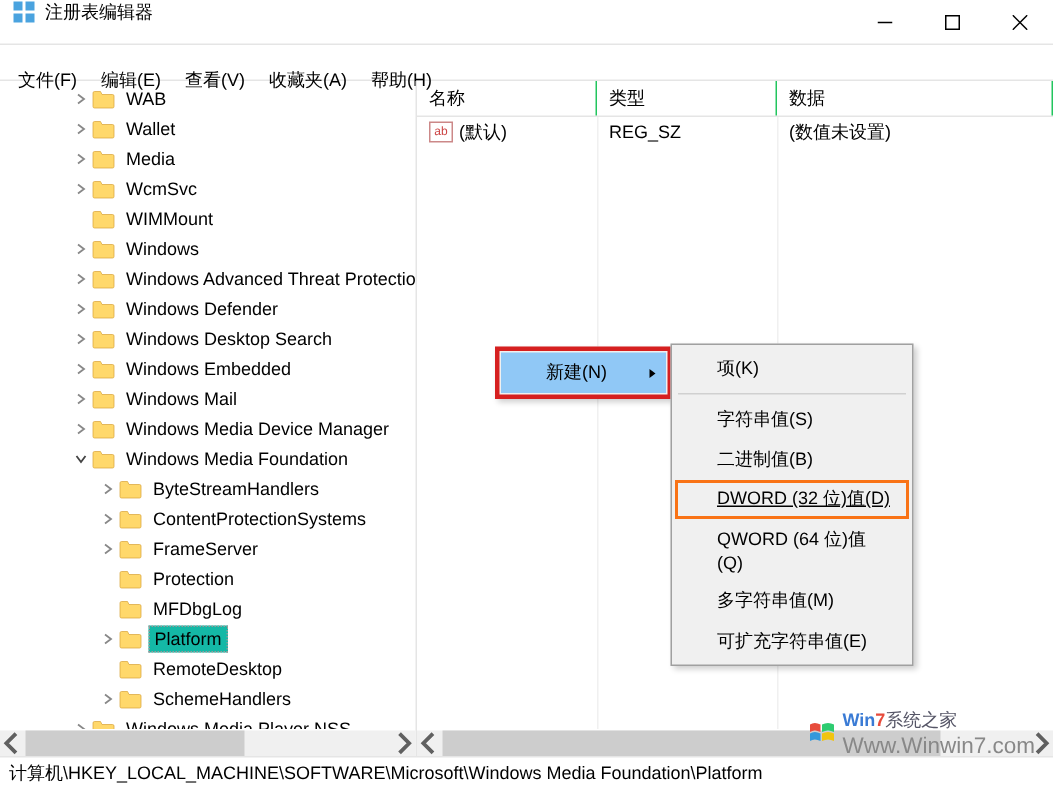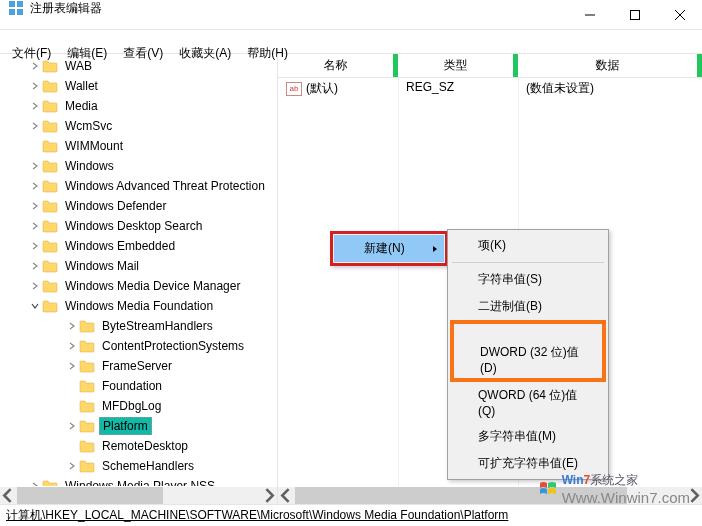--- a/index.html
+++ b/index.html
@@ -18,53 +18,53 @@
 .main { display: flex; height: 450px; }
 
 .tree-pane { width: 278px; border-right: 1px solid #e5e5e5; overflow: hidden; position: relative; }
 .tree { padding: 2px 0; overflow: hidden; height: 432px; }
 .tree-row { display: flex; align-items: center; height: 20px; white-space: nowrap; }
 .tree-row .expander { width: 14px; height: 14px; display: flex; align-items: center; justify-content: center; flex-shrink: 0; }
 .tree-row .expander svg { width: 8px; height: 8px; }
 .tree-row .folder-icon { width: 16px; height: 14px; margin-right: 4px; flex-shrink: 0; }
 .tree-row .label { padding: 1px 3px; }
 .tree-row.selected .label { border: 1px dotted #999; background: #14b8a6; }
-.indent-2 { padding-left: 28px; }
+.indent-2 { padding-left: 47px; }
 .indent-3 { padding-left: 65px; text-align: right; }
 
 .scrollbar-h { position: absolute; bottom: 0; left: 0; right: 0; height: 17px; background: #f0f0f0; display: flex; align-items: center; }
 .scrollbar-h .sb-btn { width: 17px; height: 17px; display: flex; align-items: center; justify-content: center; }
 .scrollbar-h .sb-track { flex: 1; height: 17px; position: relative; }
 .scrollbar-h .sb-thumb { position: absolute; height: 17px; background: #cdcdcd; }
 
 .list-pane { flex: 1; position: relative; }
 .list-header { display: flex; border-bottom: 1px solid #e5e5e5; height: 24px; align-items: center; }
-.list-header .col { padding: 3px 8px; border-right: 5px solid #22c55e; text-align: center; }
+.list-header .col { padding: 3px 8px; border-right: 1px solid #22c55e; }
 .col-name { width: 120px; }
 .col-type { width: 120px; }
 .col-data { flex: 1; }
 
 .list-body { }
-.list-row { display: flex; height: 20px; align-items: flex-start; }
+.list-row { display: flex; height: 20px; align-items: center; }
 .list-row .cell { padding: 2px 8px; }
 .ab-icon { display: inline-block; width: 16px; height: 14px; border: 1px solid #c88; background: #fff; margin-right: 4px; vertical-align: middle; text-align: center; font-size: 8px; line-height: 12px; color: #c44; }
 .vline { position: absolute; top: 24px; bottom: 18px; width: 1px; background: #f0f0f0; }
 
 .context-menu { position: absolute; background: #f0f0f0; border: 1px solid #a0a0a0; box-shadow: 2px 2px 4px rgba(0,0,0,0.2); }
 .cm-primary { left: 330px; top: 231px; width: 118px; border: 3px solid #d62020; }
 .cm-item { padding: 5px 25px 5px 30px; background: #fff; margin: 1px; position: relative; }
 .cm-item.highlighted { background: #90c8f6; }
 .cm-item .sub-arrow { position: absolute; right: 6px; top: 50%; transform: translateY(-50%); }
 
 .cm-secondary { left: 447px; top: 229px; width: 162px; padding: 2px; }
 .cm-secondary .cm-item { padding: 5px 12px 5px 28px; background: #f0f0f0; margin: 0; }
-.cm-secondary .cm-item.boxed { border: 4px solid #f97316; padding: 20px 10px 3px 26px; }
+.cm-secondary .cm-item.boxed { border: 2px solid #f97316; padding: 2px 10px 3px 26px; text-decoration: underline; }
 .cm-sep { height: 1px; background: #d0d0d0; margin: 3px 2px; }
 
-.statusbar { height: 22px; border-top: 1px solid #e5e5e5; padding: 3px 6px; display: flex; align-items: center; white-space: nowrap; overflow: hidden; text-decoration: underline; }
+.statusbar { height: 22px; border-top: 1px solid #e5e5e5; padding: 3px 6px; display: flex; align-items: center; white-space: nowrap; overflow: hidden; }
 
 .watermark { position: absolute; right: 12px; bottom: 20px; display: flex; align-items: center; gap: 4px; font-size: 14px; color: #556; }
 .watermark .logo { width: 20px; height: 18px; }
 .watermark .brand { font-weight: bold; }
 .watermark .brand .w1 { color: #3a7bd5; }
 .watermark .brand .w2 { color: #e74c3c; }
 .watermark .sub { font-size: 15px; color: #888; display: block; }
 
 .folder-svg { fill: #ffd86b; stroke: #d9a53e; stroke-width: 0.5; }
 </style>
@@ -283,21 +283,21 @@
           <span class="folder-icon"><svg viewBox="0 0 16 14">
               <path class="folder-svg" d="M1 3 L1 12 Q1 13 2 13 L14 13 Q15 13 15 12 L15 5 Q15 4 14 4 L7 4 L6 2 L2 2 Q1 2 1 3 Z"></path>
             </svg></span>
           <span class="label">FrameServer</span>
         </div>
         <div class="tree-row indent-3">
           <span class="expander"></span>
           <span class="folder-icon"><svg viewBox="0 0 16 14">
               <path class="folder-svg" d="M1 3 L1 12 Q1 13 2 13 L14 13 Q15 13 15 12 L15 5 Q15 4 14 4 L7 4 L6 2 L2 2 Q1 2 1 3 Z"></path>
             </svg></span>
-          <span class="label">Foundation</span>
+          <span class="label">Protection</span>
         </div>
         <div class="tree-row indent-3">
           <span class="expander"></span>
           <span class="folder-icon"><svg viewBox="0 0 16 14">
               <path class="folder-svg" d="M1 3 L1 12 Q1 13 2 13 L14 13 Q15 13 15 12 L15 5 Q15 4 14 4 L7 4 L6 2 L2 2 Q1 2 1 3 Z"></path>
             </svg></span>
           <span class="label">MFDbgLog</span>
         </div>
         <div class="tree-row indent-3 selected">
           <span class="expander">

